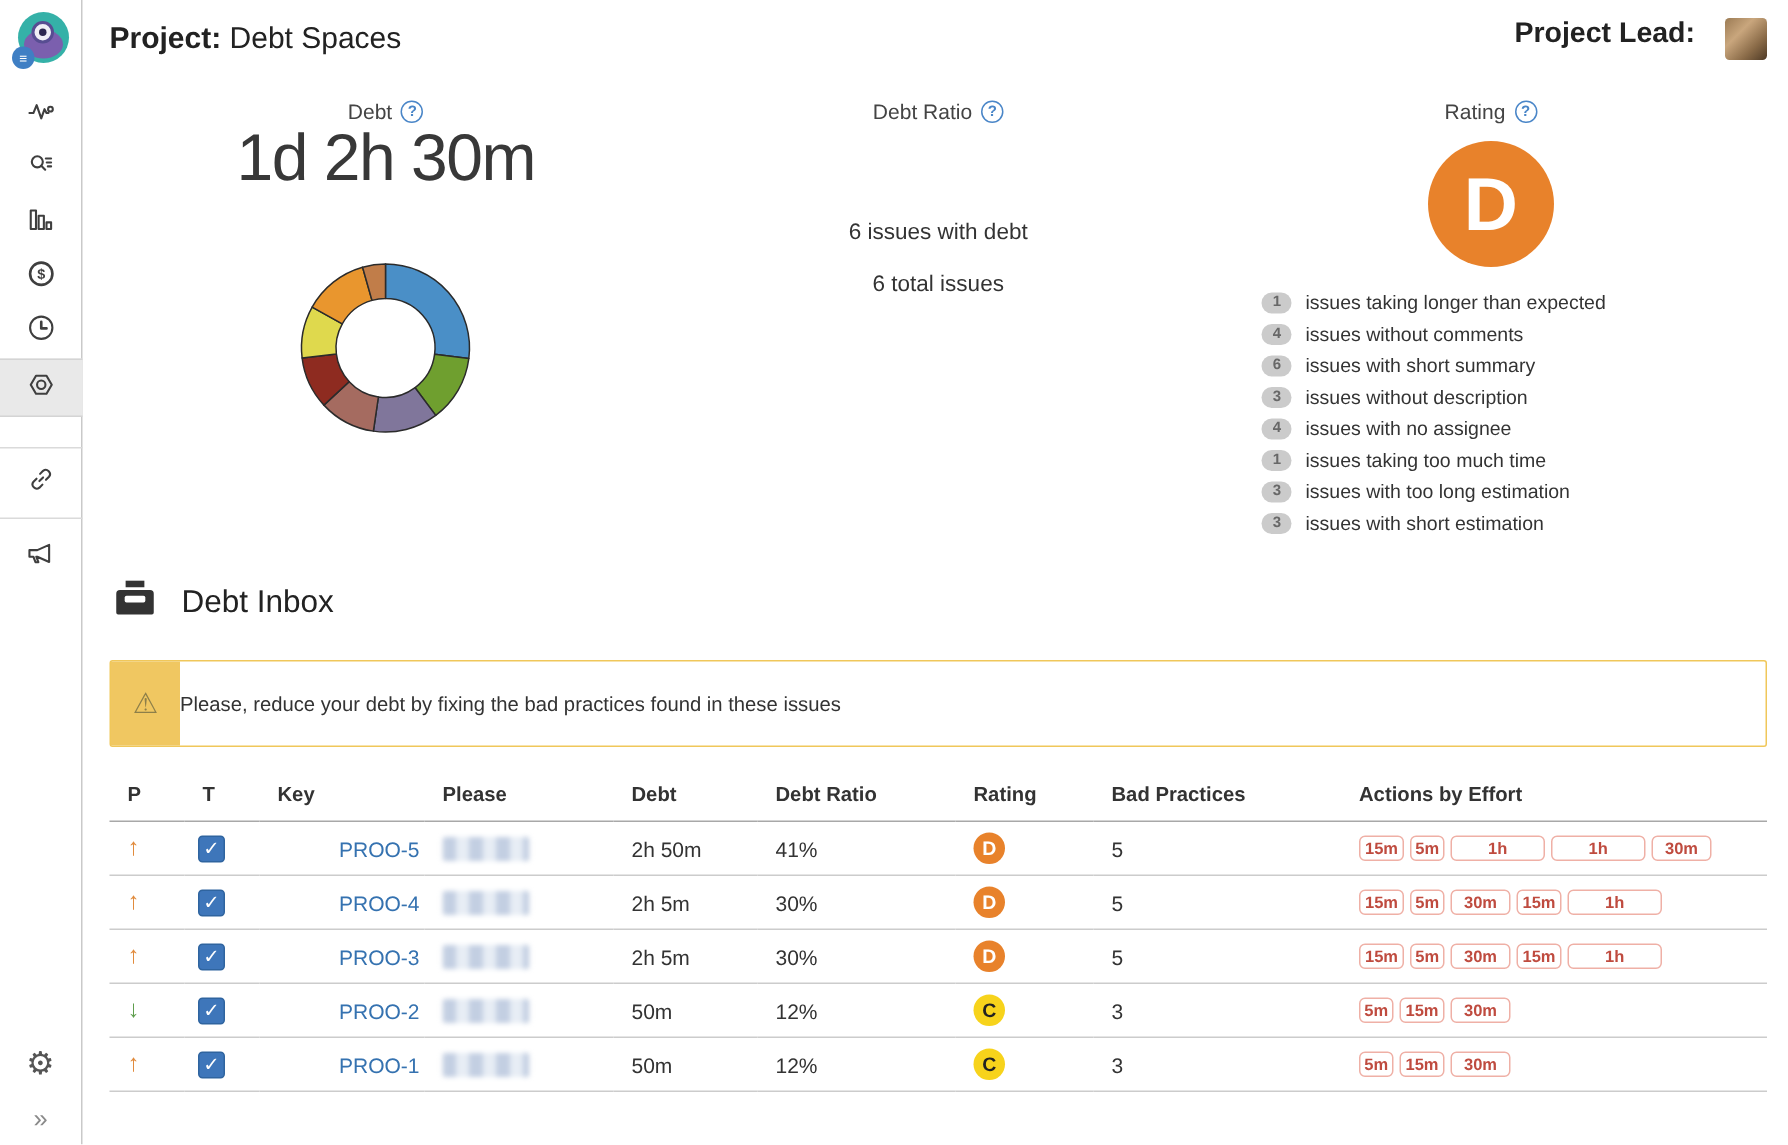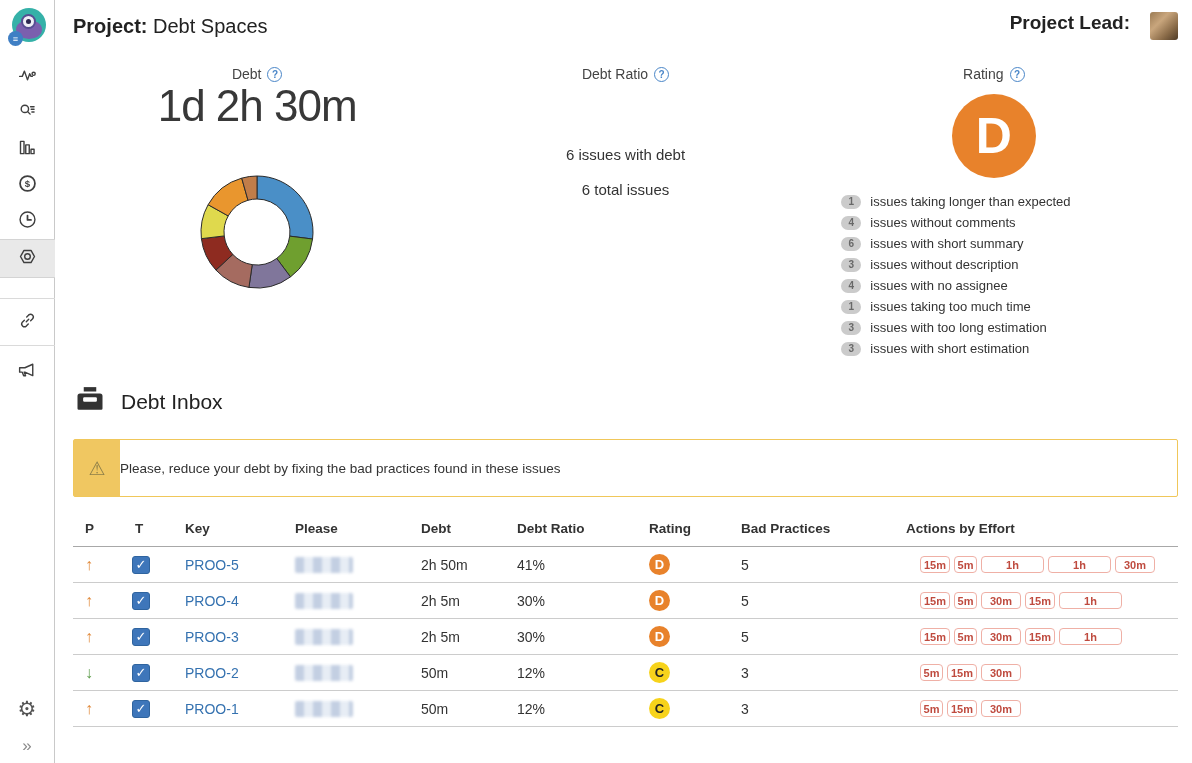--- a/index.html
+++ b/index.html
@@ -63,30 +63,30 @@
   .warn-text { display:flex; align-items:center; font-size:13.5px; color:#333; }
   
   table { margin-top:18px; width:100%; border-collapse:collapse; }
   th { text-align:left; font-size:13.5px; font-weight:bold; color:#333; padding:6px 0 10px 12px; border-bottom:1px solid #a8a8a8; }
   td { border-bottom:1px solid #ccc; height:36px; font-size:14px; color:#333; padding:0 0 0 12px; }
   .arrow { font-size:16px; font-weight:bold; }
   .arrow.up { color:#e18b3d; }
   .arrow.down { color:#5f9e4d; }
   .cb { width:18px; height:18px; background:#3e76ba; border:1px solid #2f649f; border-radius:3px;
         color:#fff; font-size:13px; display:flex; align-items:center; justify-content:center; cursor:pointer; margin-left:-3px; }
-  .key-link { color:#3572b0; text-decoration:none; cursor:pointer; }
+  .key-link { color:#3572b0; text-decoration:none; cursor:pointer;margin-left:41px; }
   .blur { width:58px; height:16px; border-radius:2px;
           background:repeating-linear-gradient(90deg,#c3cfe2 0 9px,#e7edf5 9px 18px),
                      linear-gradient(180deg,#f0f4f9 0 25%,transparent 25% 75%,#f0f4f9 75%);
           filter:blur(1.6px); }
   .rcirc { width:21px; height:21px; border-radius:50%; font-weight:bold; font-size:13px;
            display:flex; align-items:center; justify-content:center; }
   .rcirc.D { background:#e8822b; color:#fff; }
   .rcirc.C { background:#f7d31b; color:#222; }
-  .pills { display:flex; gap:4px; align-items:center;margin-left:14px; }
+  .pills { display:flex; gap:4px; align-items:center; }
   .pill { height:17px; border:1px solid #efb0a6; border-radius:4px; color:#bf4b3f; background:#fff;
           font-size:11px; font-weight:bold; display:flex; align-items:center; justify-content:center;
           overflow:hidden; white-space:nowrap; cursor:pointer; }
 </style>
 </head>
 <body>
 
 <div class="sidebar">
   <div class="logo">
     <div class="lg-main"></div>

